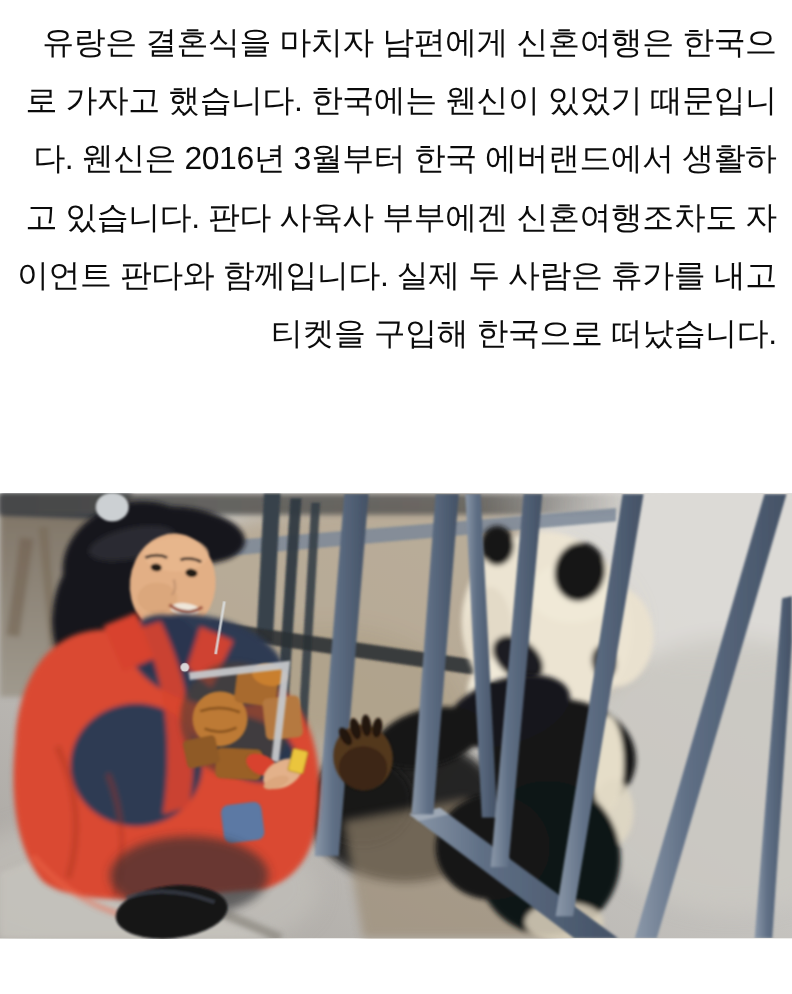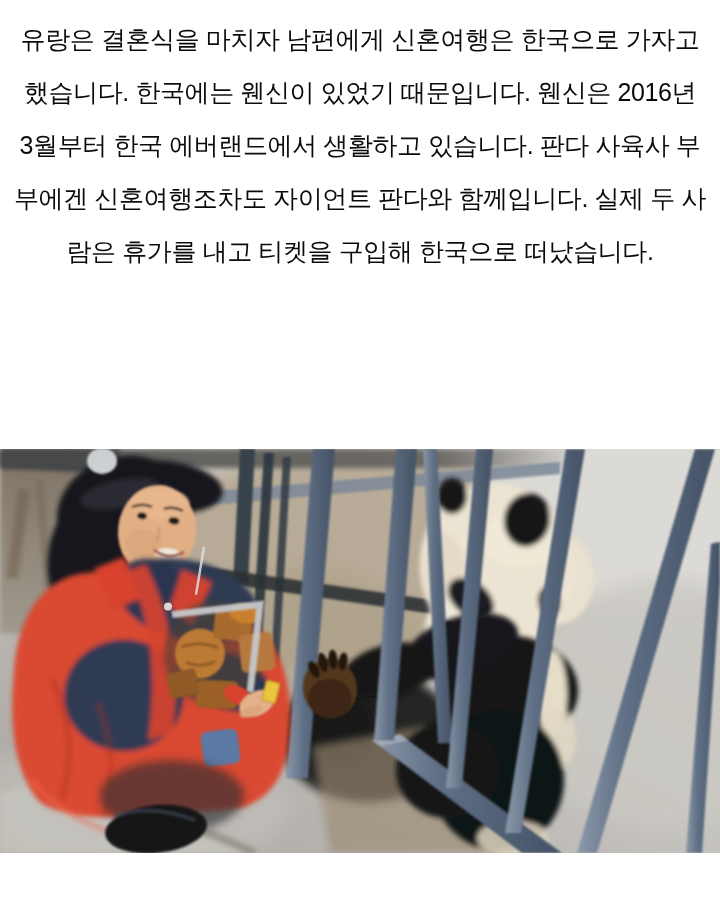--- a/index.html
+++ b/index.html
@@ -7,27 +7,27 @@
     width: 720px; height: 904px;
     background: #ffffff;
     overflow: hidden;
     font-family: "Liberation Sans", "DejaVu Sans", sans-serif;
   }
   .page { position: relative; width: 720px; height: 904px; background: #fff; }
   .article {
     position: absolute; top: 0; left: 0;
     width: 692px;
     padding: 13px 14px 0 14px;
-    font-size: 25px;
+    font-size: 29px;
     line-height: 53px;
     letter-spacing: -0.4px;
     color: #0b0b0b;
     word-break: normal;
     overflow-wrap: break-word;
-    text-align: center;
+    text-align: right;
   }
   .photo {
     position: absolute; top: 449px; left: 0;
     width: 720px; height: 404px;
     overflow: hidden;
     background: #c3c0bb;
   }
   .photo svg { display: block; }
 </style>
 </head>

